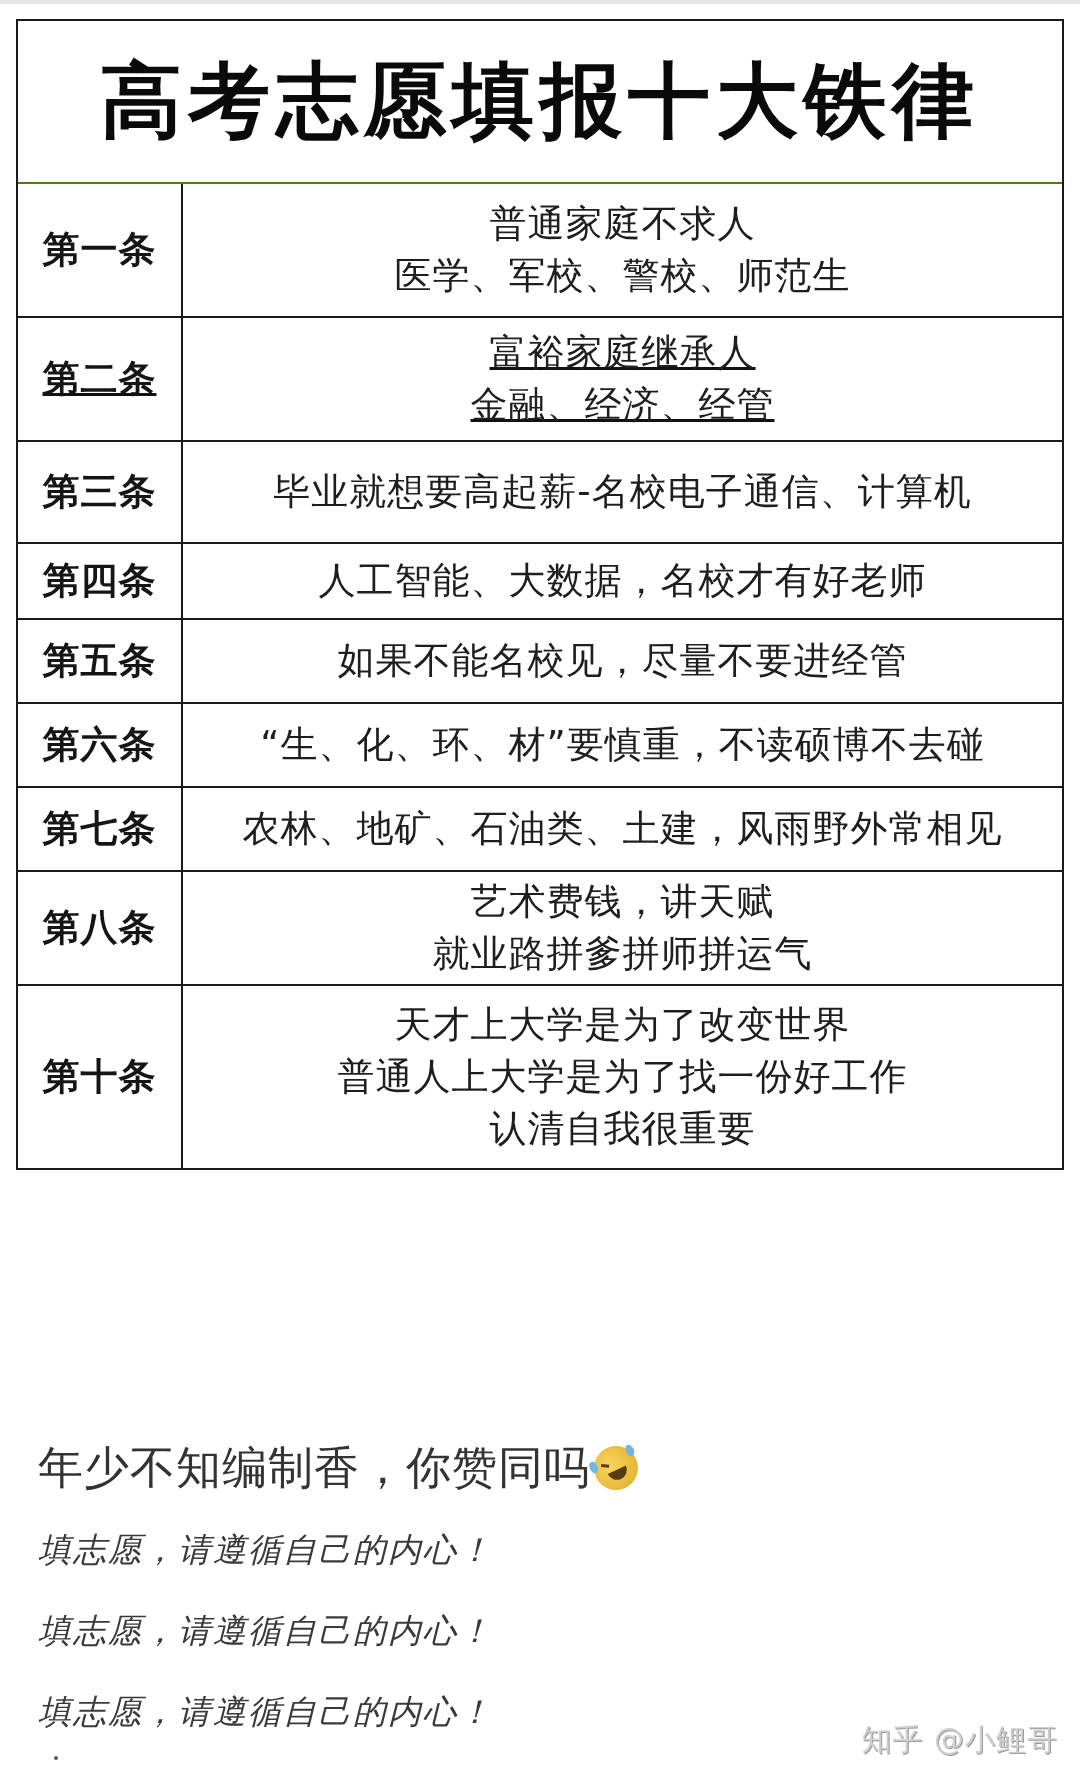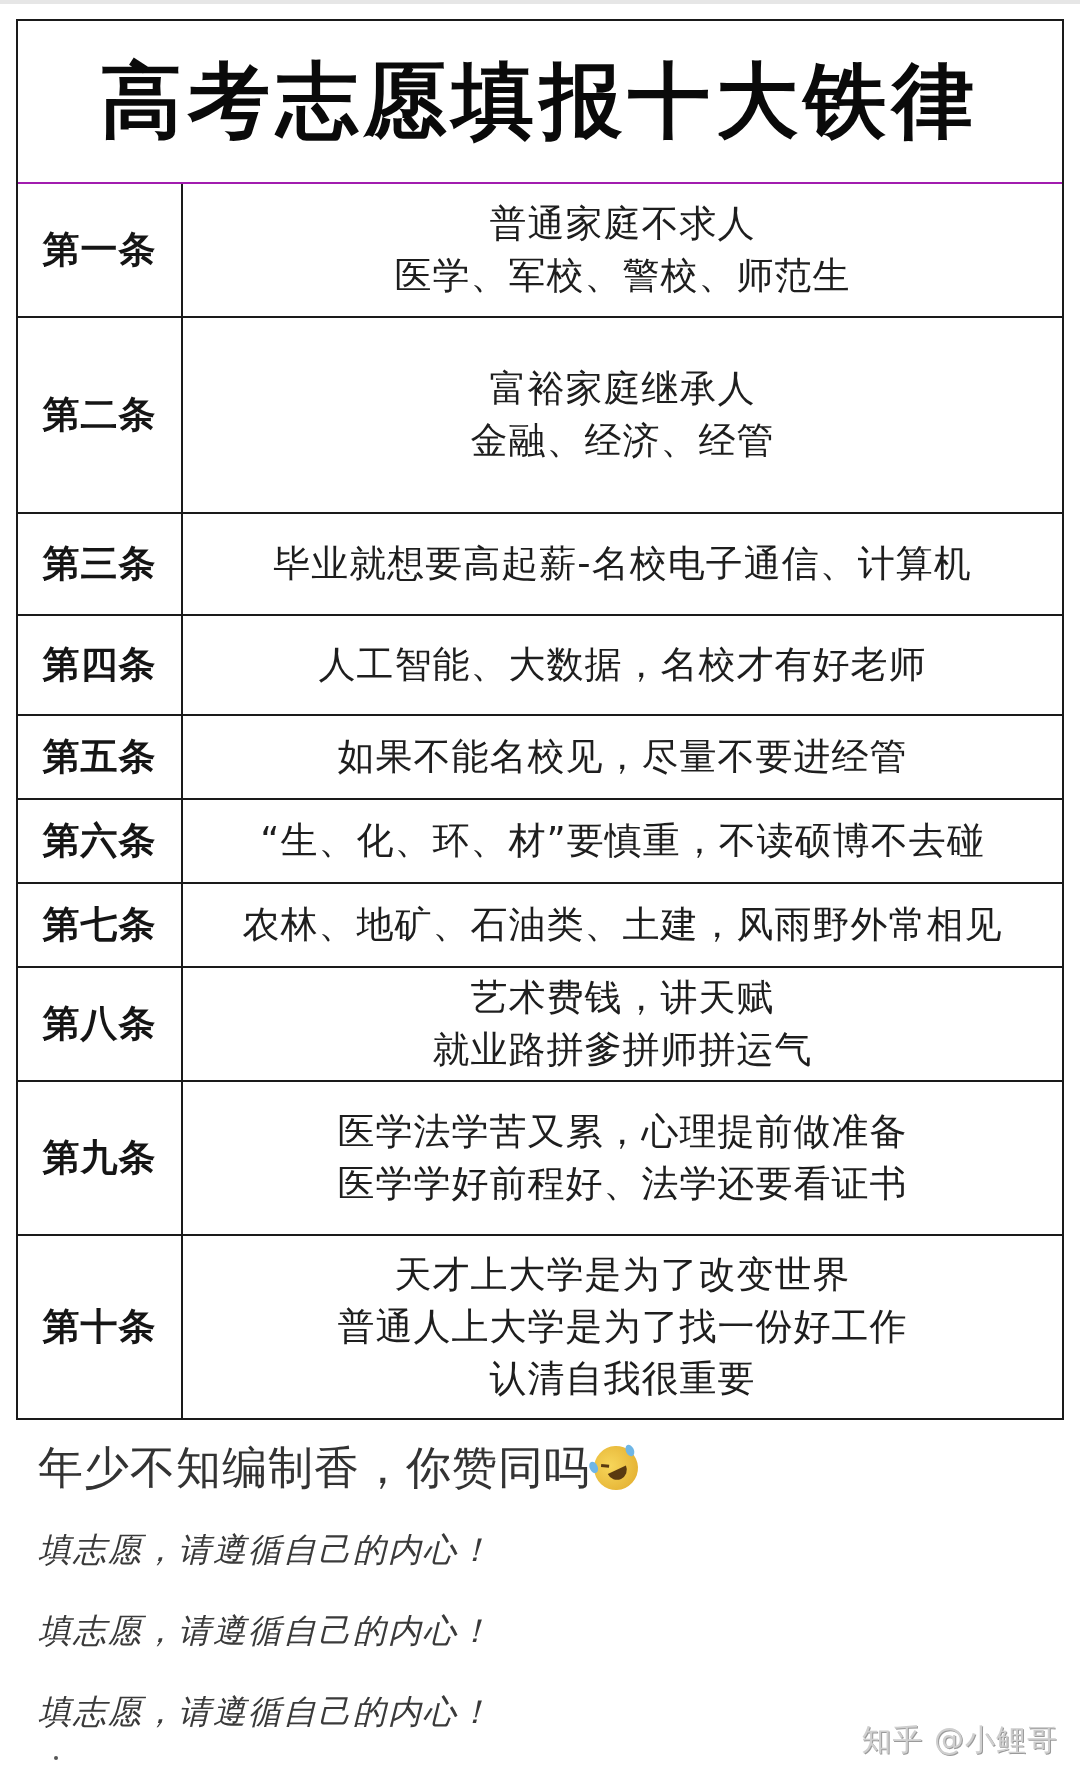--- a/index.html
+++ b/index.html
@@ -6,21 +6,21 @@
   body {
     width: 1080px; height: 1779px; background: #ffffff; position: relative; overflow: hidden;
     font-family: "DejaVu Sans", "Liberation Sans", sans-serif; color: #111;
   }
   .topline { position: absolute; left: 0; top: 0; width: 1080px; height: 4px; background: #e6e6e6; }
   .sheet {
     position: absolute; left: 16px; top: 19px; width: 1048px;
     border: 2px solid #1a1a1a; box-sizing: border-box;
   }
   .title-row {
-    height: 161px; border-bottom: 2px solid #a21caf;
+    height: 161px; border-bottom: 2px solid #4d7c0f;
     display: flex; align-items: center; justify-content: center;
   }
   .title {
     font-size: 82px; font-weight: bold; letter-spacing: 6px; color: #0a0a0a;
   }
   .rule-row { display: flex; border-bottom: 2px solid #1a1a1a; box-sizing: border-box; }
   .rule-row:last-child { border-bottom: none; }
   .rule-label {
     width: 163px; flex: 0 0 163px; border-right: 2px solid #1a1a1a;
     display: flex; align-items: center; justify-content: center;
@@ -57,34 +57,34 @@
     <span class="title">高考志愿填报十大铁律</span>
   </div>
   <div id="rows">
       <div class="rule-row" style="height: 134px;">
         <div class="rule-label">第一条</div>
         <div class="rule-body">
           <div>普通家庭不求人</div>
           <div>医学、军校、警校、师范生</div>
         </div>
       </div>
-      <div class="rule-row" style="height: 196px;">
+      <div class="rule-row" style="height: 124px; text-decoration: underline;">
         <div class="rule-label">第二条</div>
         <div class="rule-body">
           <div>富裕家庭继承人</div>
           <div>金融、经济、经管</div>
         </div>
       </div>
       <div class="rule-row" style="height: 102px;">
         <div class="rule-label">第三条</div>
         <div class="rule-body">
           <div>毕业就想要高起薪-名校电子通信、计算机</div>
         </div>
       </div>
-      <div class="rule-row" style="height: 100px;">
+      <div class="rule-row" style="height: 76px;">
         <div class="rule-label">第四条</div>
         <div class="rule-body">
           <div>人工智能、大数据，名校才有好老师</div>
         </div>
       </div>
       <div class="rule-row" style="height: 84px;">
         <div class="rule-label">第五条</div>
         <div class="rule-body">
           <div>如果不能名校见，尽量不要进经管</div>
         </div>
@@ -101,27 +101,20 @@
           <div>农林、地矿、石油类、土建，风雨野外常相见</div>
         </div>
       </div>
       <div class="rule-row" style="height: 114px;">
         <div class="rule-label">第八条</div>
         <div class="rule-body">
           <div>艺术费钱，讲天赋</div>
           <div>就业路拼爹拼师拼运气</div>
         </div>
       </div>
-      <div class="rule-row" style="height: 154px;">
-        <div class="rule-label">第九条</div>
-        <div class="rule-body">
-          <div>医学法学苦又累，心理提前做准备</div>
-          <div>医学学好前程好、法学还要看证书</div>
-        </div>
-      </div>
       <div class="rule-row" style="height: 182px;">
         <div class="rule-label">第十条</div>
         <div class="rule-body">
           <div>天才上大学是为了改变世界</div>
           <div>普通人上大学是为了找一份好工作</div>
           <div>认清自我很重要</div>
         </div>
       </div>
     </div>
 </div>

